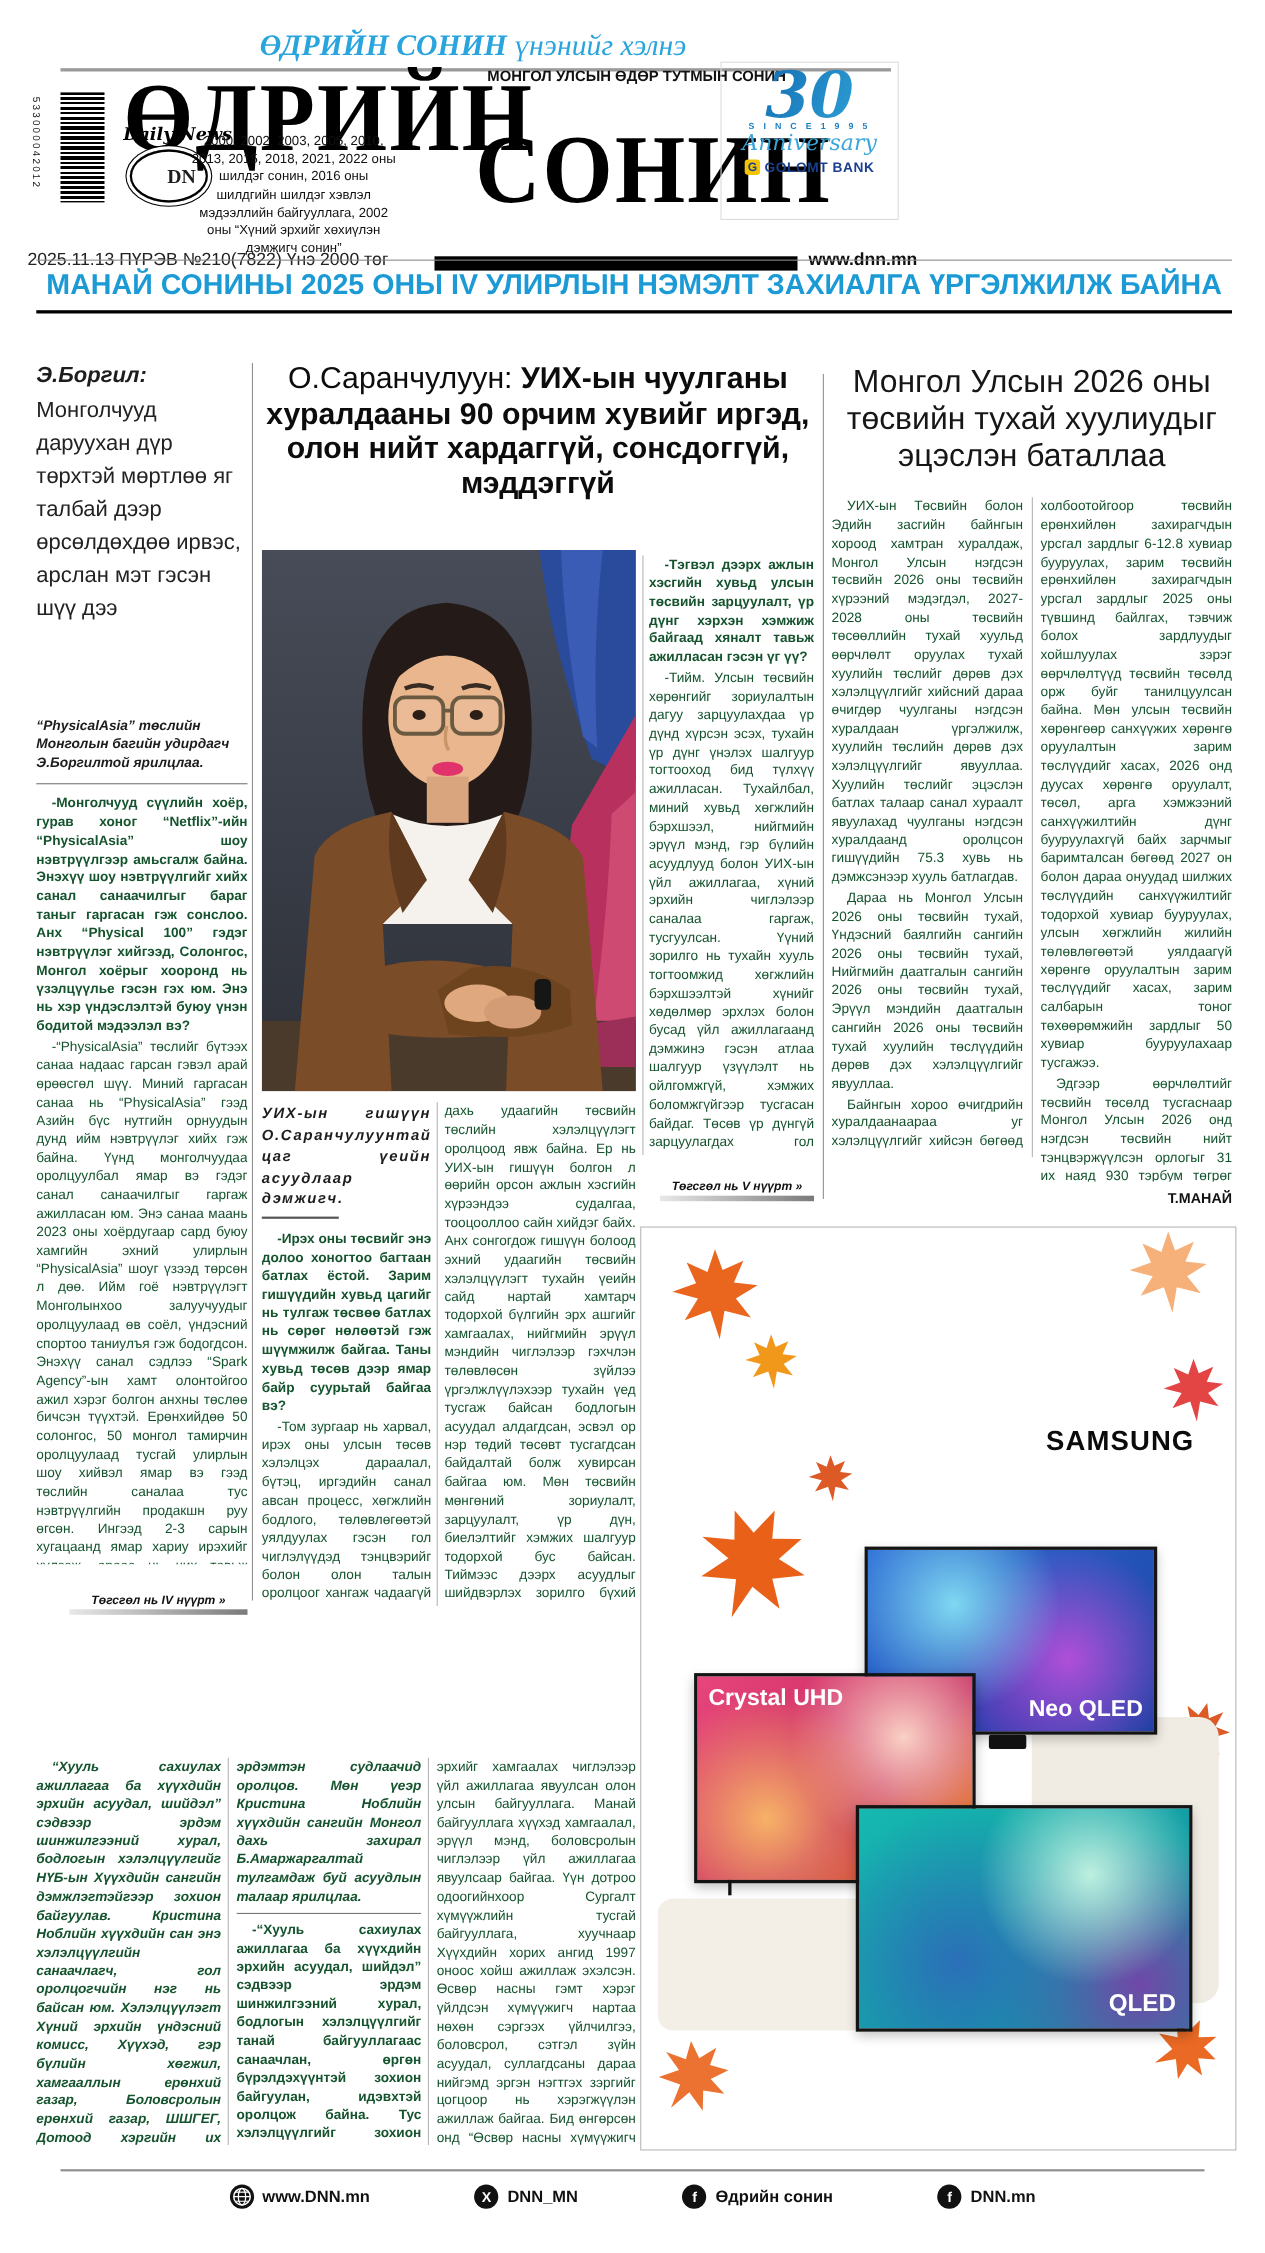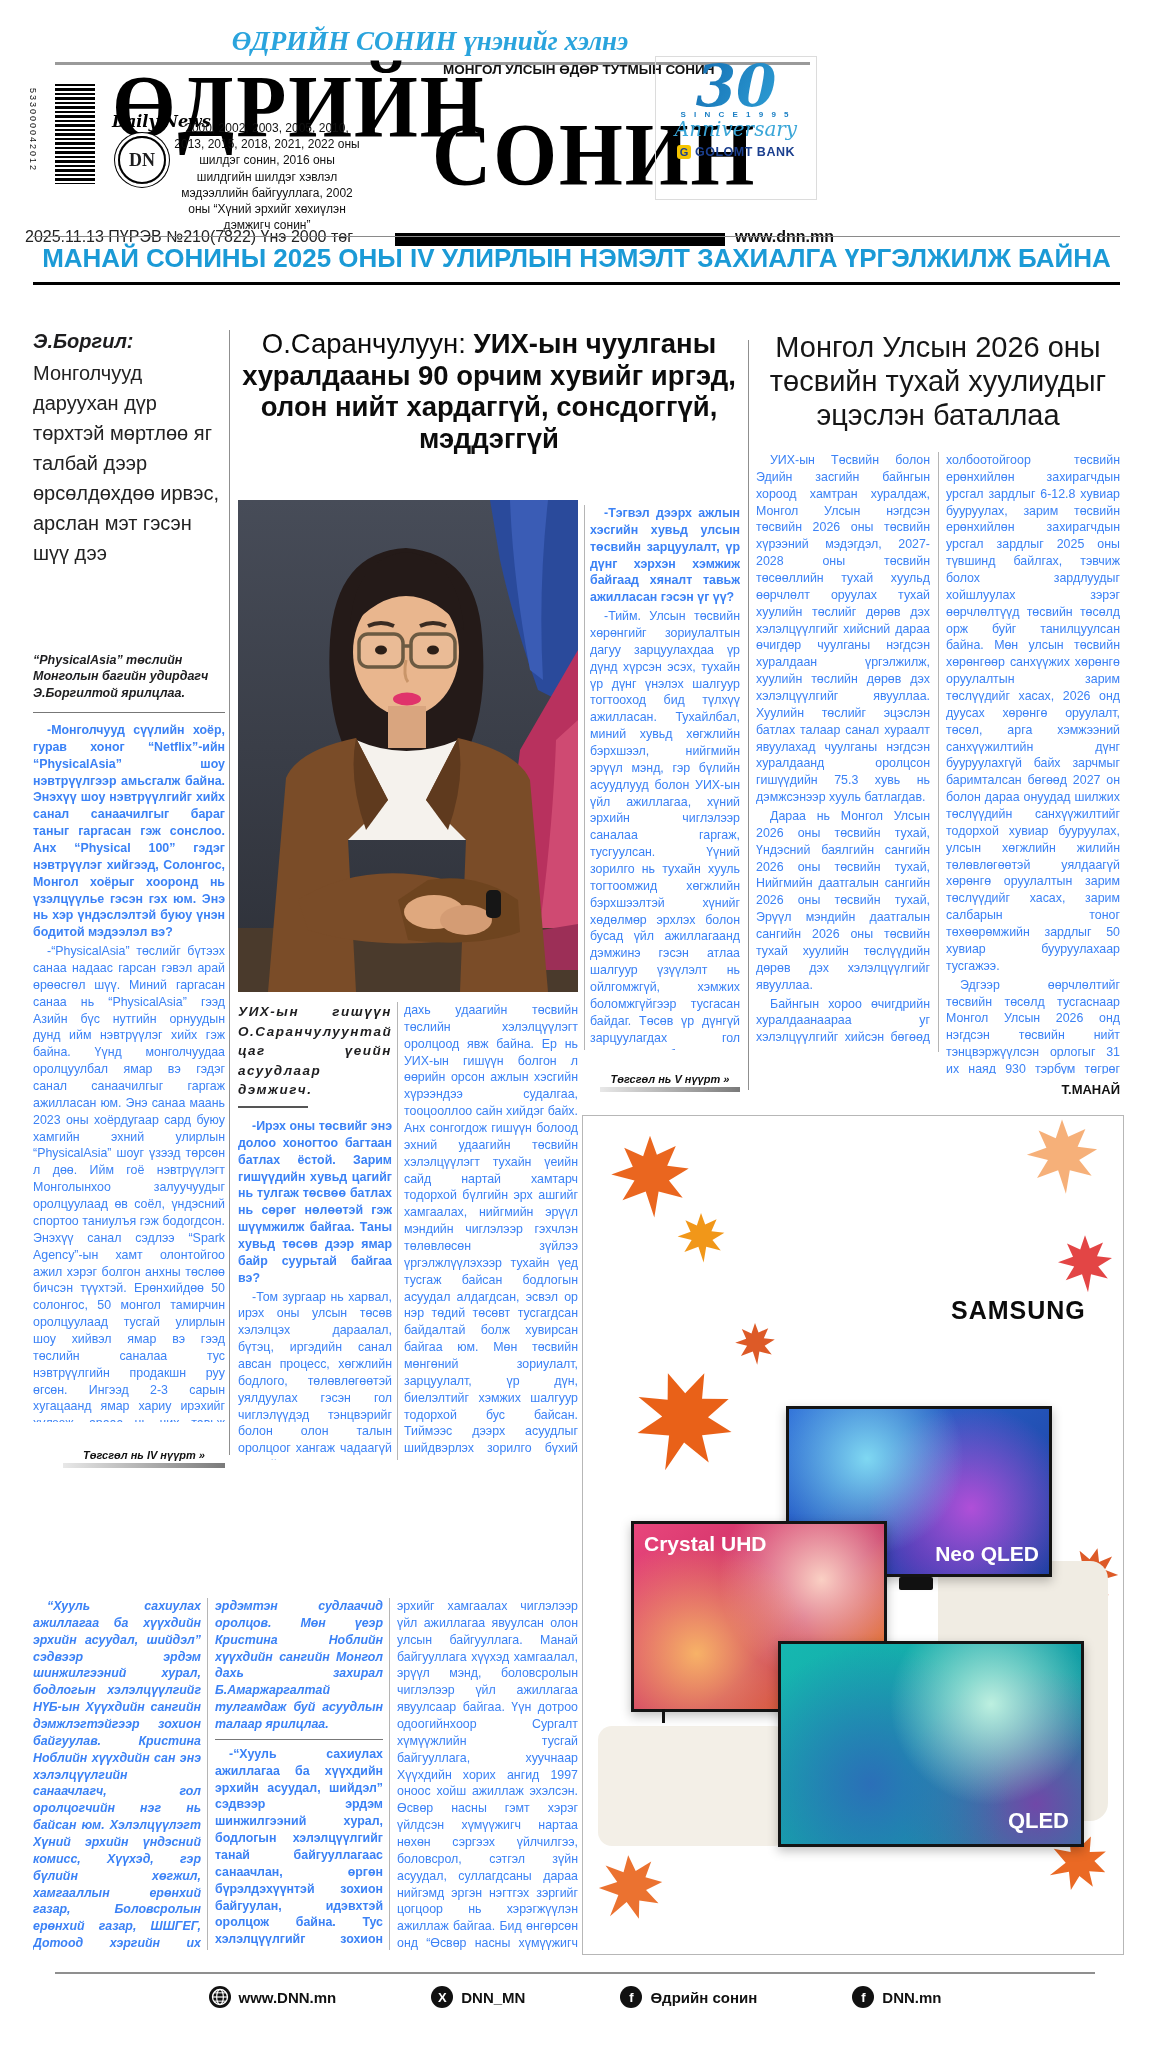--- a/index.html
+++ b/index.html
@@ -3,36 +3,36 @@
 <meta charset="utf-8">
 <style>
   html,body{margin:0;padding:0;background:#ffffff;}
   #page{position:relative;width:1150px;height:2048px;background:#fff;overflow:hidden;
         font-family:"Liberation Sans",sans-serif;color:#1d1d1f;}
   .abs{position:absolute;}
   
   .slogan{top:26px;left:0;width:860px;text-align:center;
           font-family:"Liberation Serif",serif;font-style:italic;font-weight:bold;
           font-size:27px;color:#2aa4dd;}
-  .slogan .tag{font-weight:bold;}
+  .slogan .tag{font-weight:normal;}
   .topline{top:62px;left:55px;width:755px;height:3px;background:#9a9a9a;}
   .barcode{top:84px;left:55px;width:40px;height:100px;
            background:repeating-linear-gradient(180deg,#000 0 2px,#fff 2px 4px,#000 4px 7px,#fff 7px 9px);}
   .barcode-digits{top:88px;left:38px;font-size:9px;letter-spacing:2px;
                   transform:rotate(90deg);transform-origin:left top;color:#111;}
   .mast1{top:56px;left:112px;font-family:"Liberation Serif",serif;font-weight:bold;
          font-size:82px;letter-spacing:2px;transform:scaleY(1.08);transform-origin:top left;color:#000;}
   .mast2{top:104px;left:432px;font-family:"Liberation Serif",serif;font-weight:bold;
          font-size:82px;letter-spacing:2px;transform:scaleY(1.08);transform-origin:top left;color:#000;}
   .dailynews{top:112px;left:112px;font-family:"DejaVu Serif",serif;font-style:italic;
              font-weight:bold;font-size:16px;color:#000;}
   .dnlogo{top:136px;left:118px;width:44px;height:44px;border-radius:50%;
           border:2px solid #000;box-shadow:0 0 0 3px #fff,0 0 0 4px #000;
           display:flex;align-items:center;justify-content:center;
-          font-family:"Liberation Serif",serif;font-weight:bold;font-size:18px;}
+          font-family:"Liberation Serif",serif;font-weight:bold;font-size:18px;padding-left:23px;}
   .awards{top:120px;left:172px;width:190px;font-size:12px;font-weight:normal;
           line-height:1.35;text-align:center;color:#111;}
   .mast-tag{top:62px;left:443px;font-size:13.5px;font-weight:bold;color:#111;}
   .anniv{top:56px;left:655px;width:160px;height:140px;border:1px solid #dcdcdc;
          text-align:center;padding-top:2px;}
   .anniv .n30{font-family:"DejaVu Serif",serif;font-style:italic;font-weight:bold;
               font-size:58px;line-height:0.95;
               background:linear-gradient(120deg,#0d5fa8,#35aee0);
               -webkit-background-clip:text;background-clip:text;color:transparent;}
   .anniv .since{font-size:8px;letter-spacing:3px;color:#1a7fc4;font-weight:bold;margin-top:-4px;}
@@ -43,21 +43,21 @@
   .golomt .gname{color:#1b3f8f;font-weight:bold;font-size:12.5px;letter-spacing:0.5px;}
   .issue{top:228px;left:25px;font-size:16px;color:#222;}
   .blackbar{top:233px;left:395px;width:330px;height:13px;background:#000;}
   .website{top:228px;left:735px;font-size:16px;font-weight:bold;color:#111;}
   
   .banner{top:236px;left:33px;width:1087px;border-top:1px solid #8a8a8a;border-bottom:3px solid #000;
           padding:6px 0 8px 0;text-align:center;font-size:26px;font-weight:bold;color:#1b9ad6;}
   
   .vrule{width:1px;background:#8f8f8f;}
   .crule{width:1px;background:#b5b5b5;}
-  .body-t{font-size:12.4px;line-height:1.36;text-align:justify;color:#3b82f6;}
+  .body-t{font-size:12.4px;line-height:1.36;text-align:justify;color:#14532d;}
   .body-t p{margin:0 0 2px 0;text-indent:14px;}
   .qbold{font-weight:bold;}
   .lede-i{font-style:italic;font-weight:bold;}
   .marker{font-size:11px;font-weight:bold;font-style:italic;text-align:center;color:#111;margin-top:21px;}
   .gbar{height:5px;margin-top:2px;background:linear-gradient(90deg,#e8e8e8,#7a7a7a);}
   .byline{font-size:13px;font-weight:bold;text-align:right;color:#111;}
   .clip{overflow:hidden;}
   
   .bname{top:330px;left:33px;font-size:20px;font-weight:bold;font-style:italic;}
   .bdeck{top:358px;left:33px;width:192px;font-size:20px;line-height:1.5;color:#222;}

